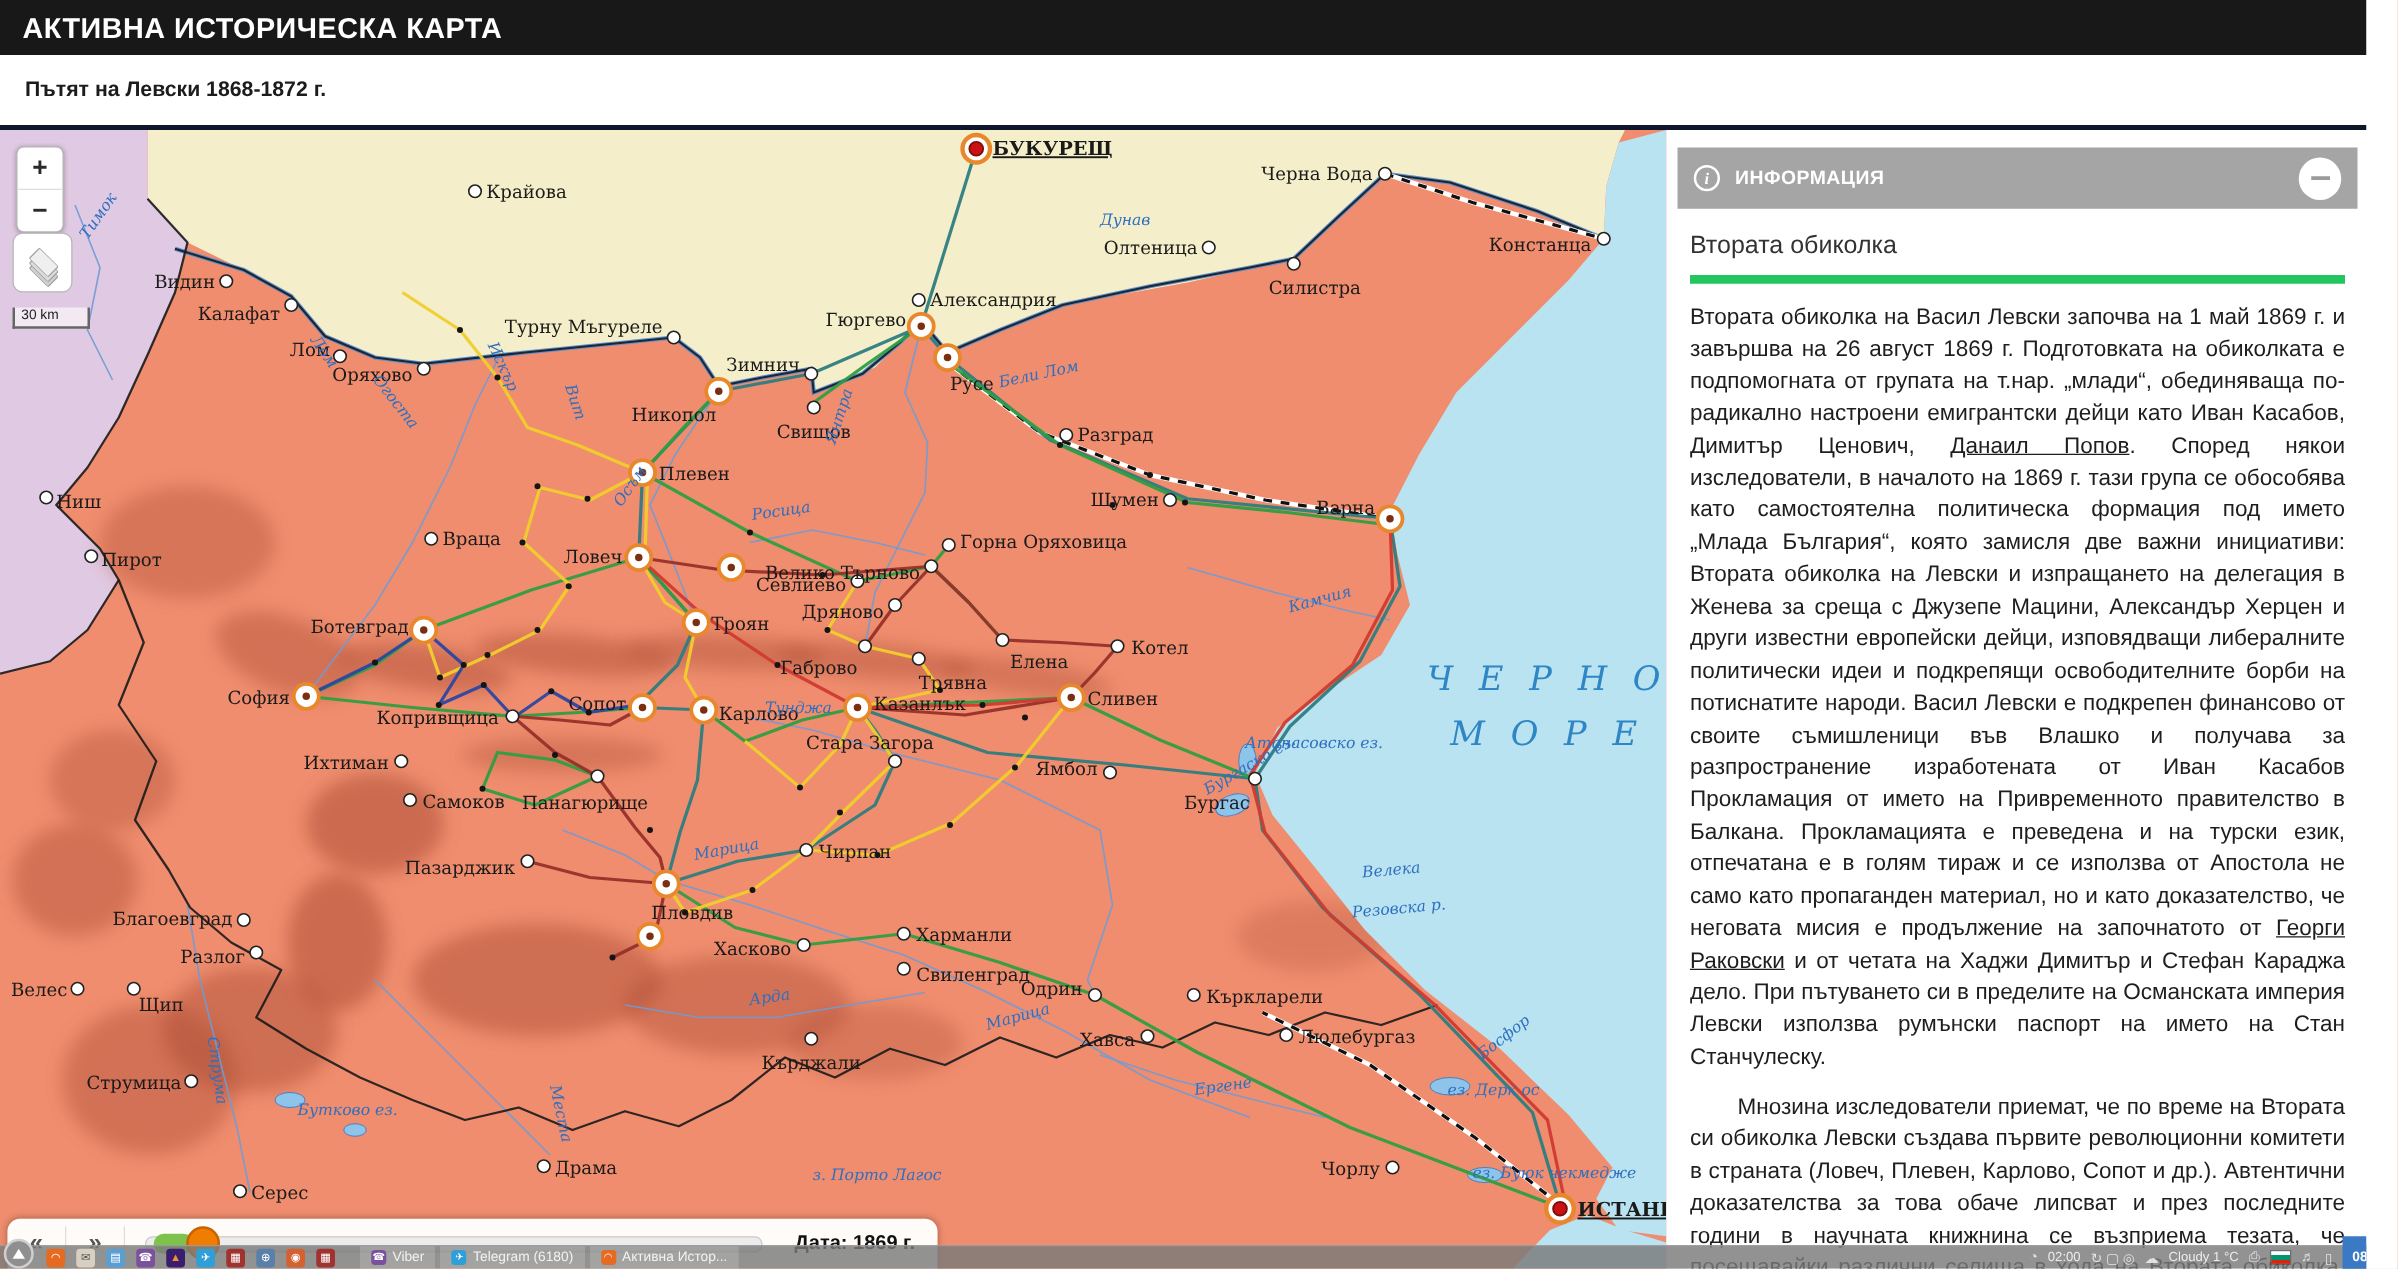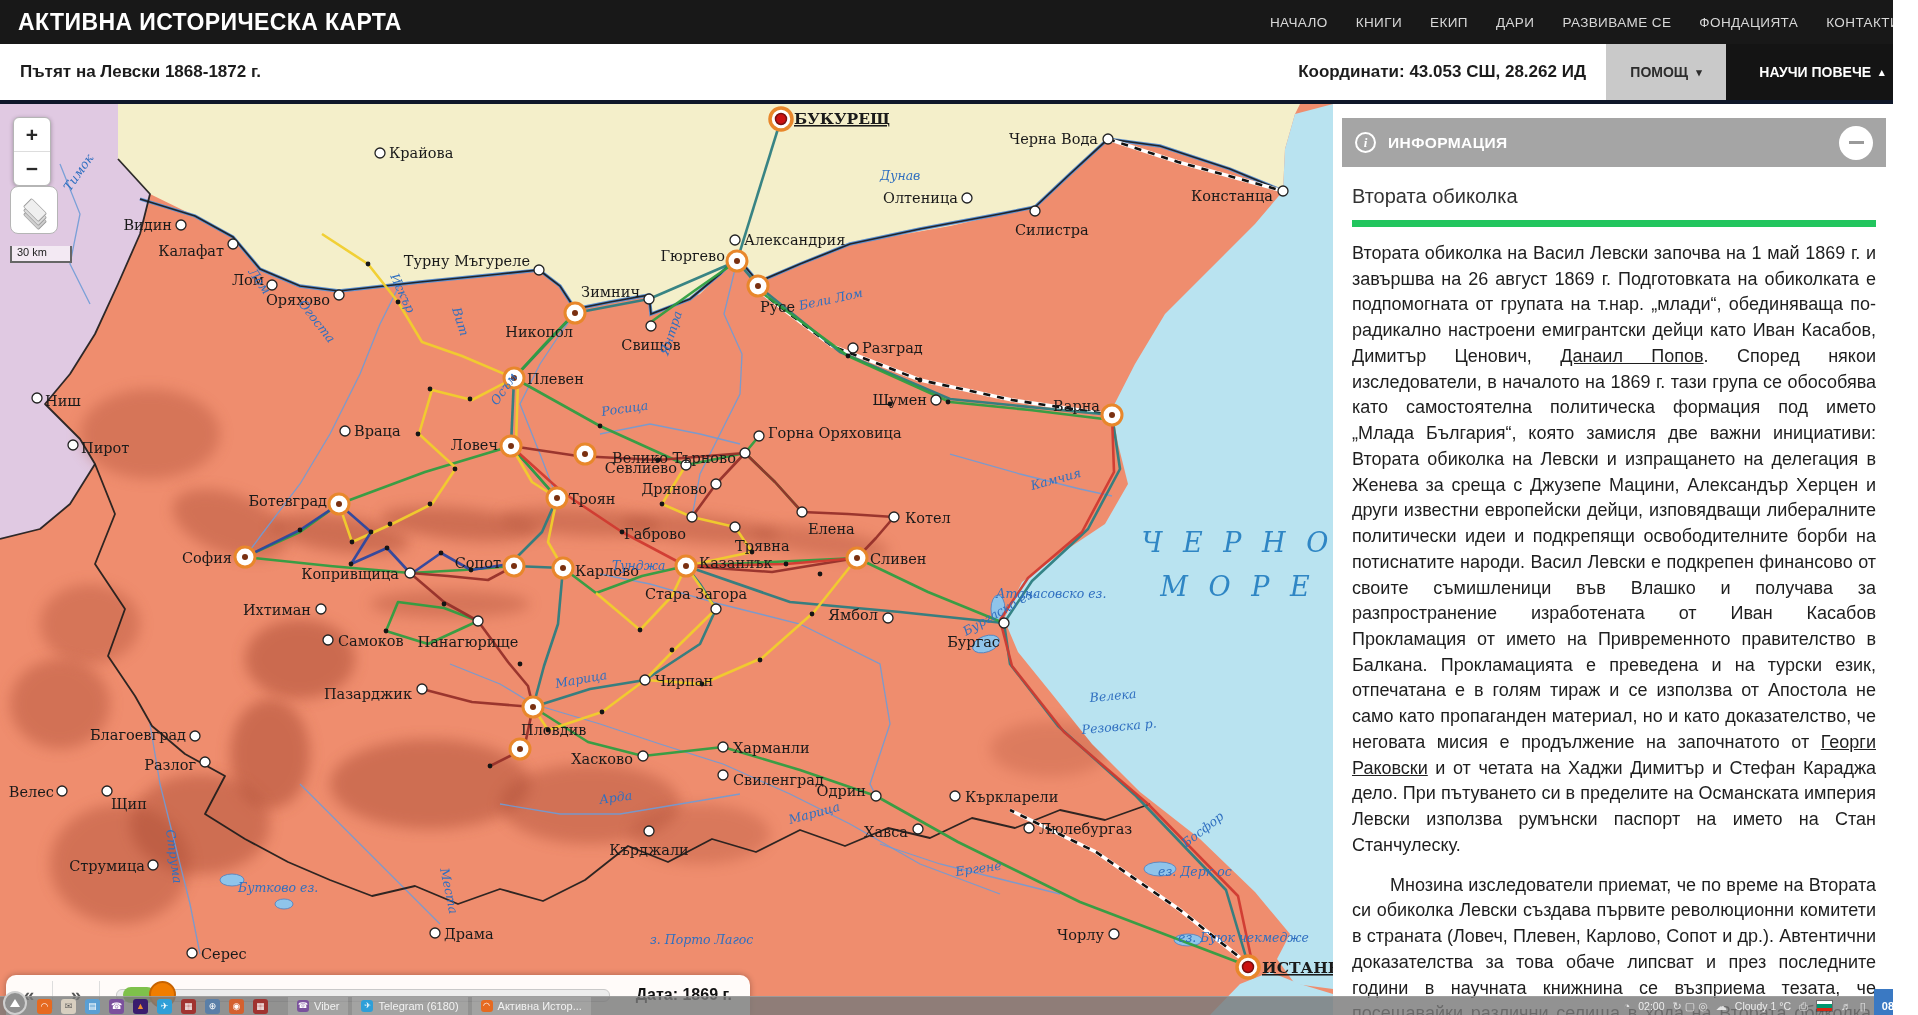--- a/index.html
+++ b/index.html
@@ -103,44 +103,24 @@
   .clock{background:#3a79c3;color:#fff;font-weight:bold;font-size:11px;padding:8px 8px;height:100%;
     display:flex;align-items:center;cursor:pointer;}
 </style>
 </head>
 <body>
 
 <div class="app">
 
   <div class="tophdr">
     <div class="logo">АКТИВНА ИСТОРИЧЕСКА КАРТА</div>
-    <div class="nav" id="nav">
-        <span>НАЧАЛО</span>
-        <span>КНИГИ</span>
-        <span>ЕКИП</span>
-        <span>ДАРИ</span>
-        <span>РАЗВИВАМЕ СЕ</span>
-        <span>ФОНДАЦИЯТА</span>
-        <span>КОНТАКТИ</span>
-      </div>
   </div>
 
   <div class="subhdr">
     <div class="maptitle">Пътят на Левски 1868-1872 г.</div>
-    <div class="subright">
-      <div class="coords">Координати: 43.053 СШ, 28.262 ИД</div>
-      <div class="btnhelp">
-        <span>ПОМОЩ</span>
-        <span class="caret">▾</span>
-      </div>
-      <div class="btnlearn">
-        <span>НАУЧИ ПОВЕЧЕ</span>
-        <span class="caret">▴</span>
-      </div>
-    </div>
   </div>
 
   <div class="mapwrap">
     <svg id="map-svg" width="1333" height="911" viewBox="0 0 1333 911">
         <defs>
           <filter id="soft" x="-50%" y="-50%" width="200%" height="200%">
             <feGaussianBlur stdDeviation="7"></feGaussianBlur>
           </filter>
         </defs>
         <rect x="0" y="0" width="1333" height="911" fill="#ef8d6e"></rect>

